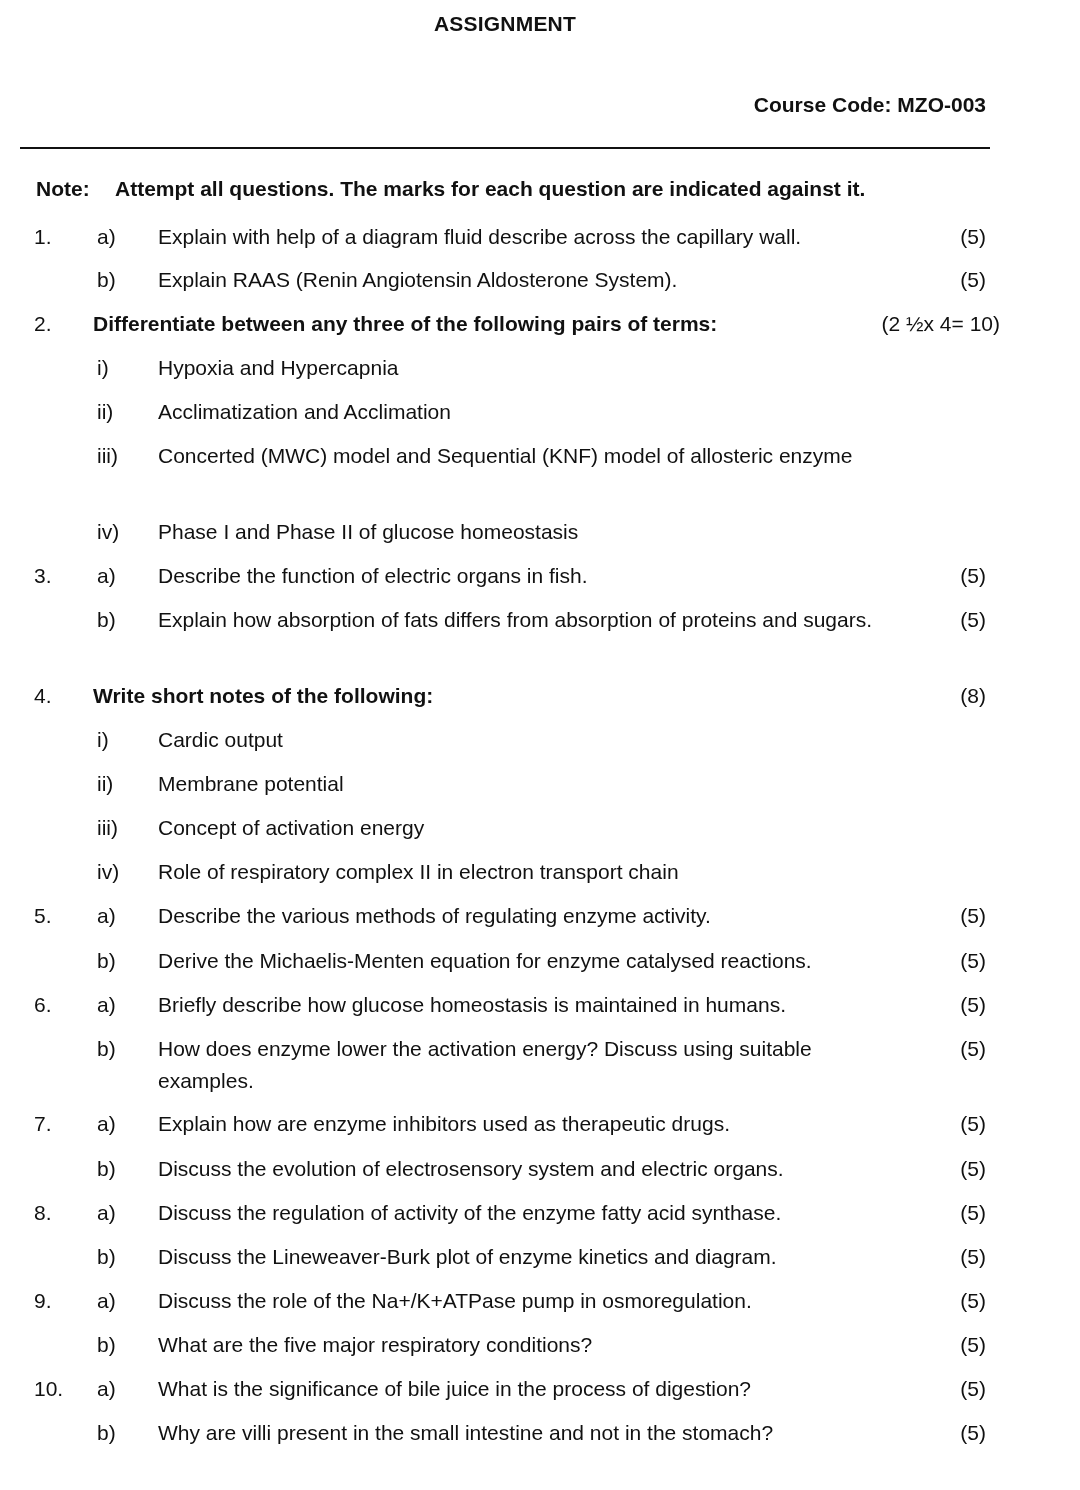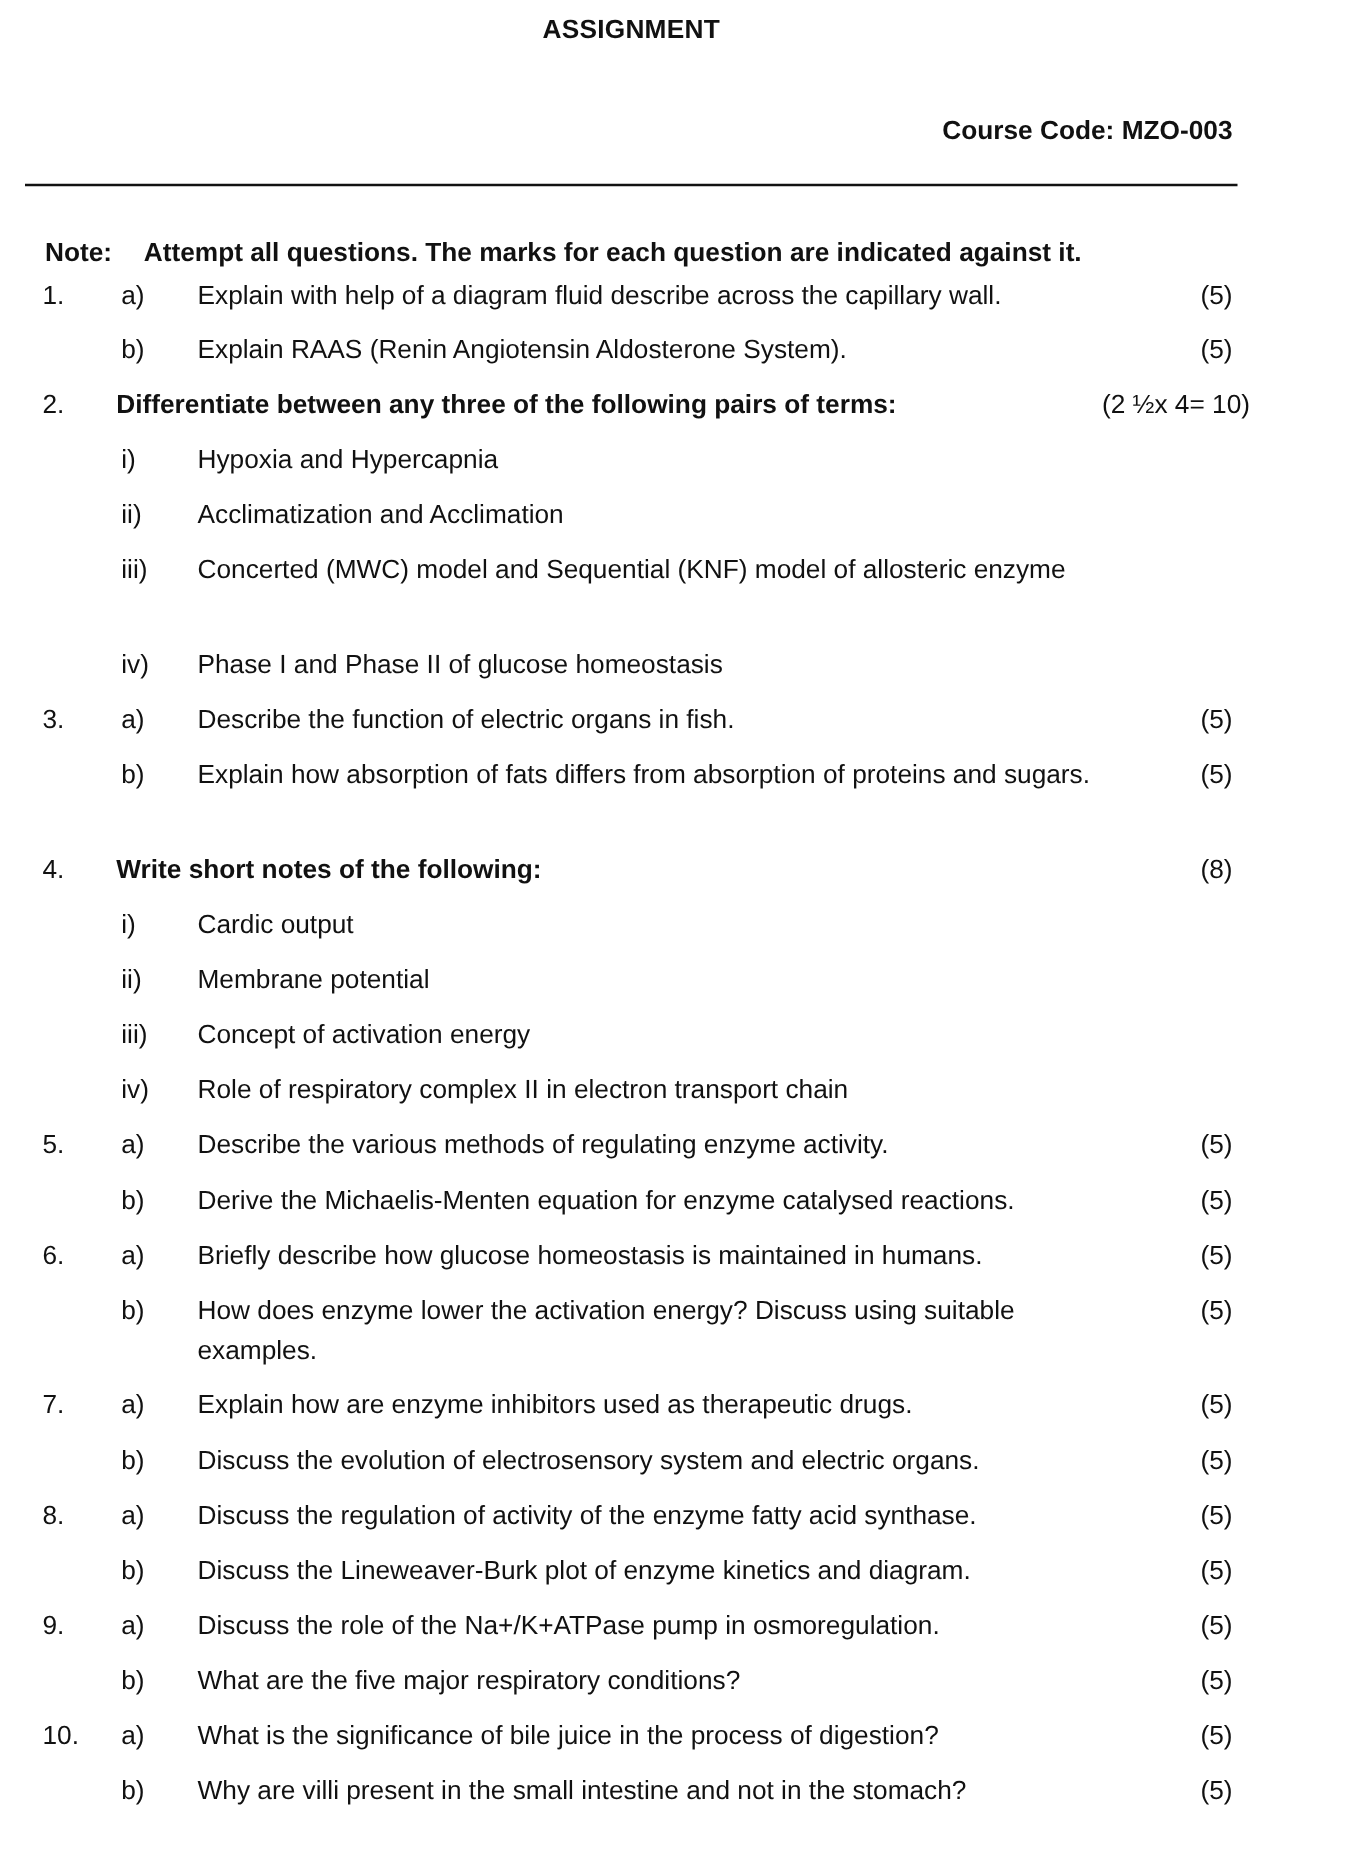--- a/index.html
+++ b/index.html
@@ -13,21 +13,21 @@
     }
     .meta {
       position: absolute; right: 94px; top: 64px; text-align: right;
       font-size: 21px; font-weight: bold; line-height: 26.5px; margin-top: 28px;
     }
     .rule {
       position: absolute; left: 20px; width: 970px; top: 147px; height: 0;
       border-top: 2px solid #111111;
     }
     .note {
-      position: absolute; left: 36px; top: 177px; font-size: 21px; font-weight: bold; margin-top: 14px;
+      position: absolute; left: 36px; top: 177px; font-size: 21px; font-weight: bold;
     }
     .note .note-label { display: inline-block; width: 79px; }
     .q {
       position: absolute; left: 0; width: 1080px; font-size: 21px; line-height: 32px;
     }
     .num { position: absolute; left: 34px; }
     .sub { position: absolute; left: 97px; }
     .text { position: absolute; left: 158px; width: 720px; }
     .text.wide { left: 93px; width: 780px; font-weight: bold; }
     .marks { position: absolute; right: 94px; text-align: right; white-space: nowrap; }

